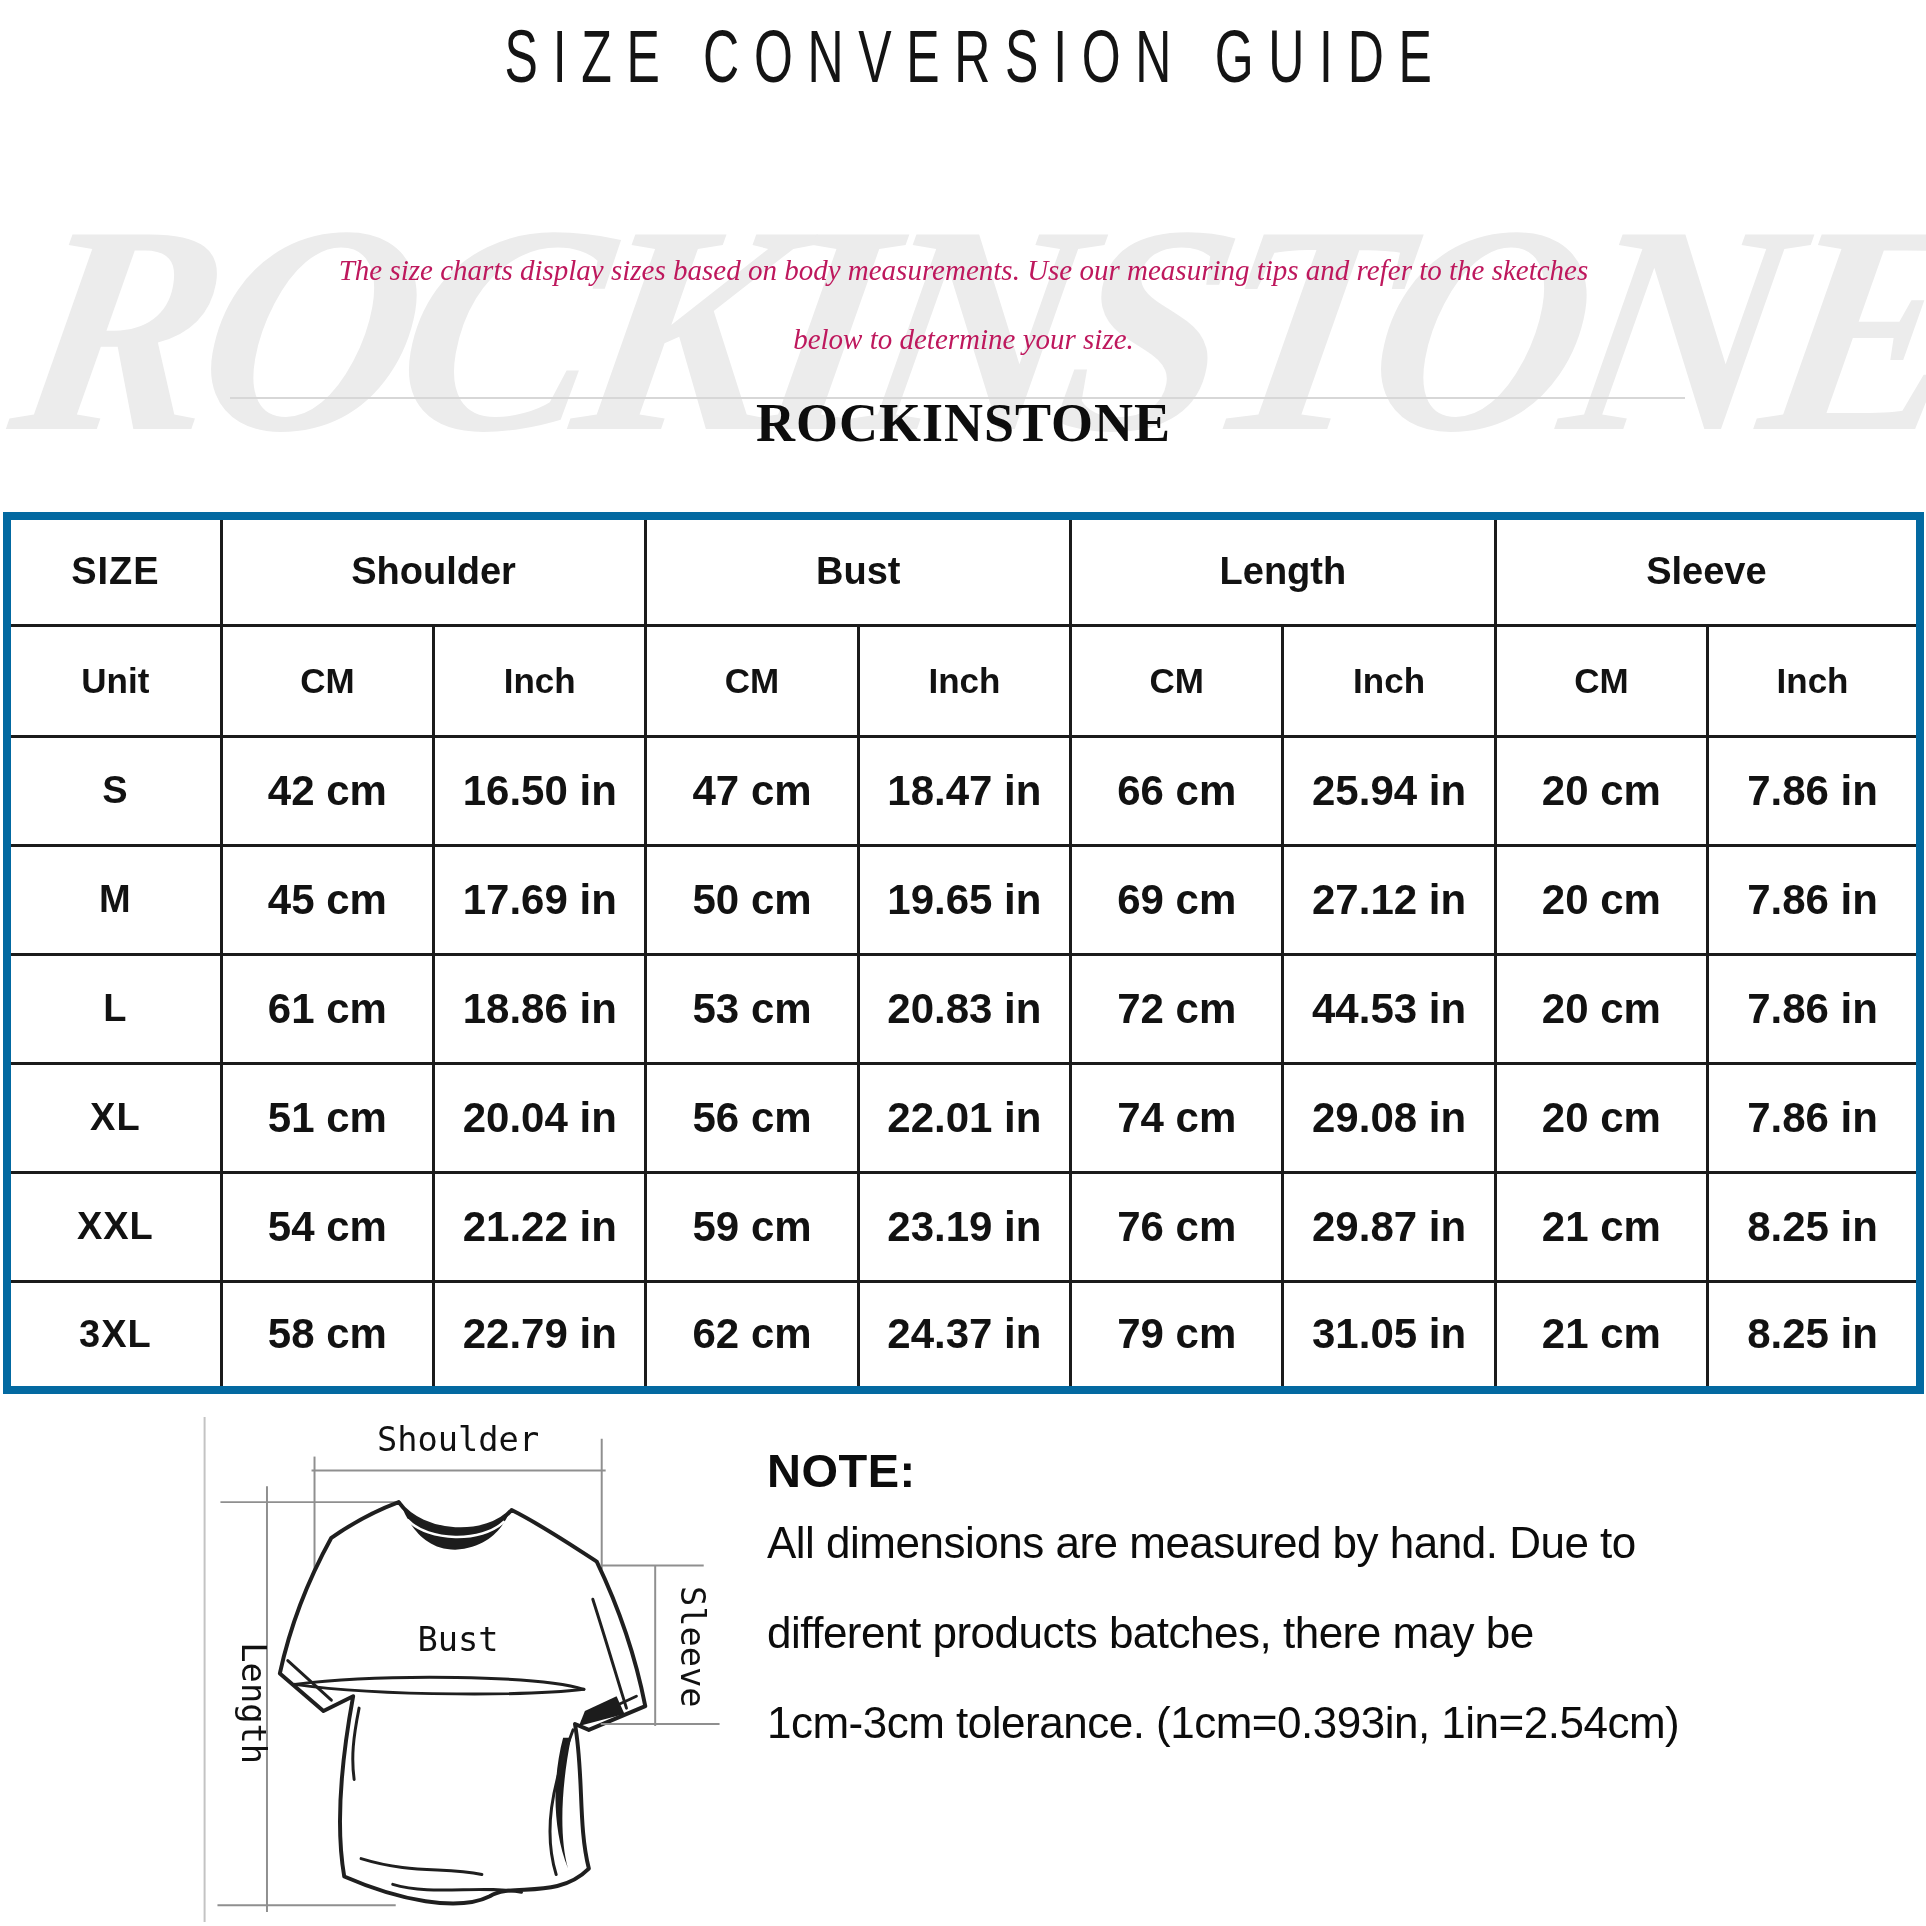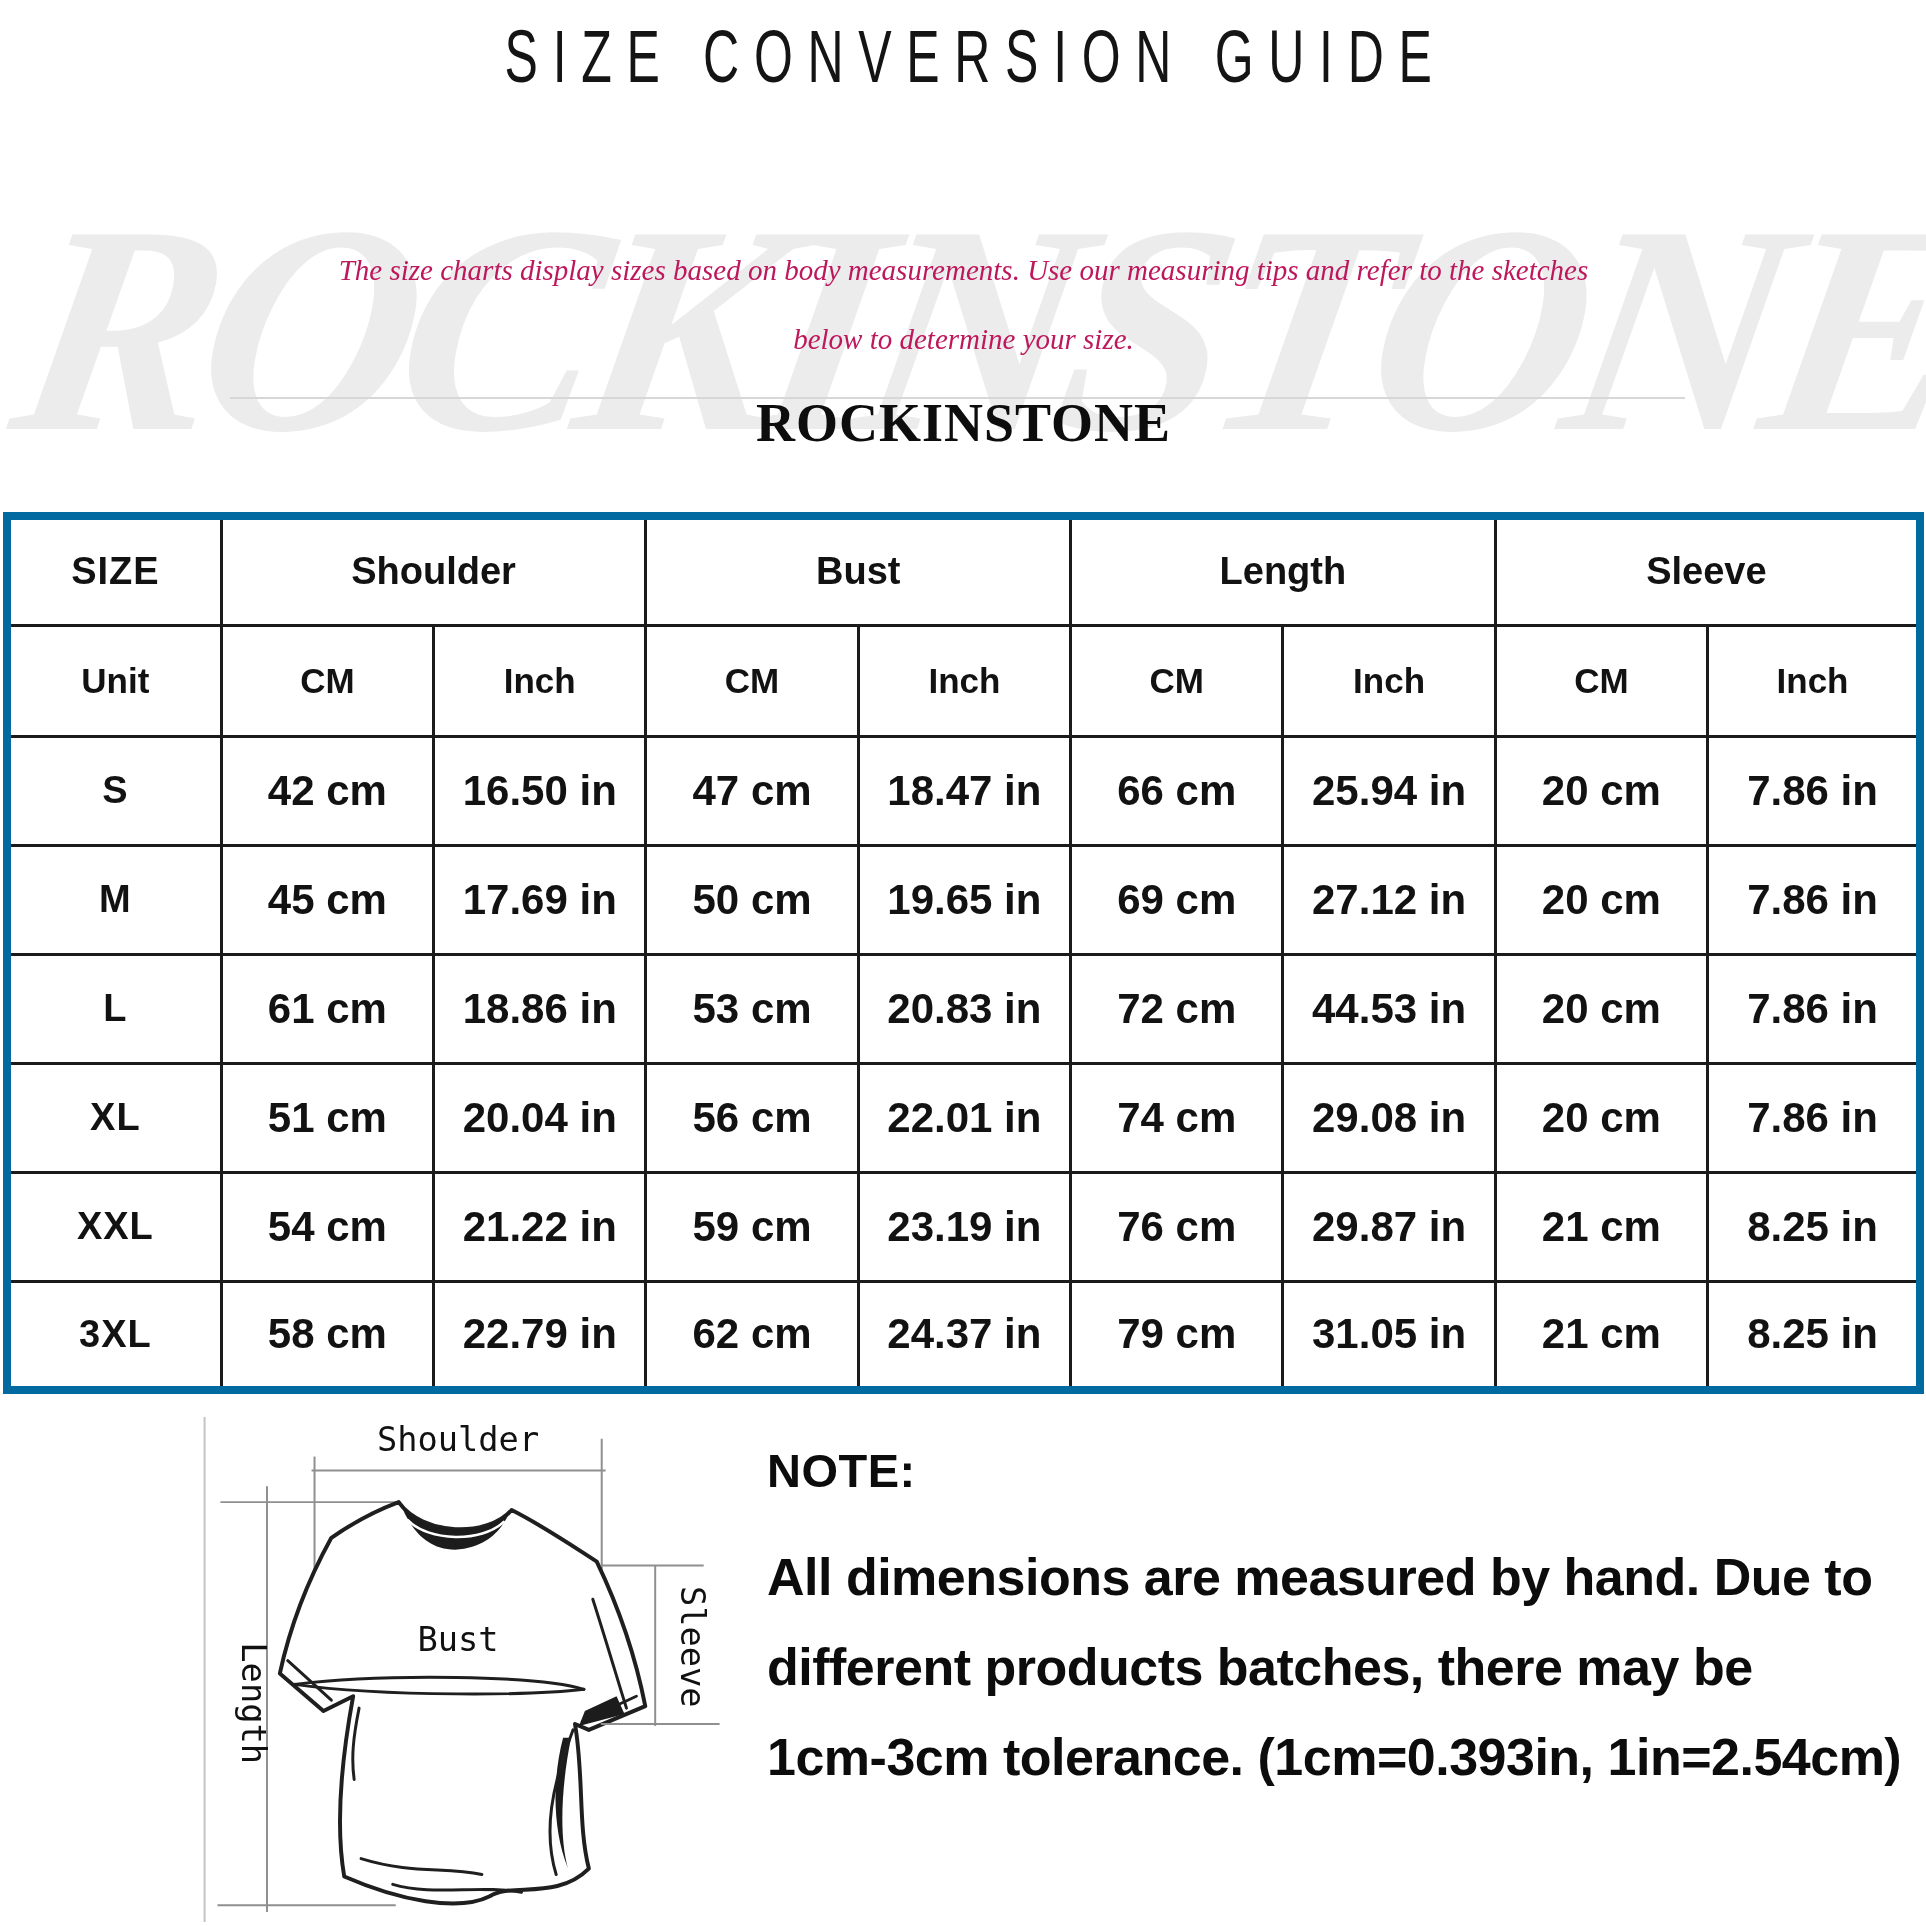--- a/index.html
+++ b/index.html
@@ -39,22 +39,22 @@
   table.size{border:8px solid #0369a1;}
   
   #sketch{position:absolute;left:163px;top:1411px;}
   .mline{stroke:#8f8f8f;stroke-width:2;fill:none;}
   .shirt{stroke:#1f1f1f;stroke-width:4;fill:#ffffff;stroke-linejoin:round;stroke-linecap:round;}
   .fold{stroke:#1f1f1f;stroke-width:3;fill:none;stroke-linecap:round;}
   .darkfill{fill:#1c1c1c;stroke:none;}
   .sketchlabel{font-family:"DejaVu Sans Mono",monospace;font-size:34px;fill:#111;font-weight:500;}
   
   #note{position:absolute;left:767px;top:1443px;width:1089px;color:#0c0c0c;}
-  #note .nh{font-size:47px;font-weight:bold;margin-bottom:34px;letter-spacing:0.5px;}
-  #note .nl{font-size:52px;font-weight:bold;line-height:90px;white-space:nowrap;letter-spacing:-0.5px;}
+  #note .nh{font-size:47px;font-weight:bold;letter-spacing:0.5px;}
+  #note .nl{font-size:44px;font-weight:normal;line-height:90px;white-space:nowrap;letter-spacing:-0.5px;}
 </style>
 </head>
 <body>
 
 <div id="stage">
 
   <div id="watermark">ROCKINSTONE</div>
 
   <div id="content">
     <div class="title">

